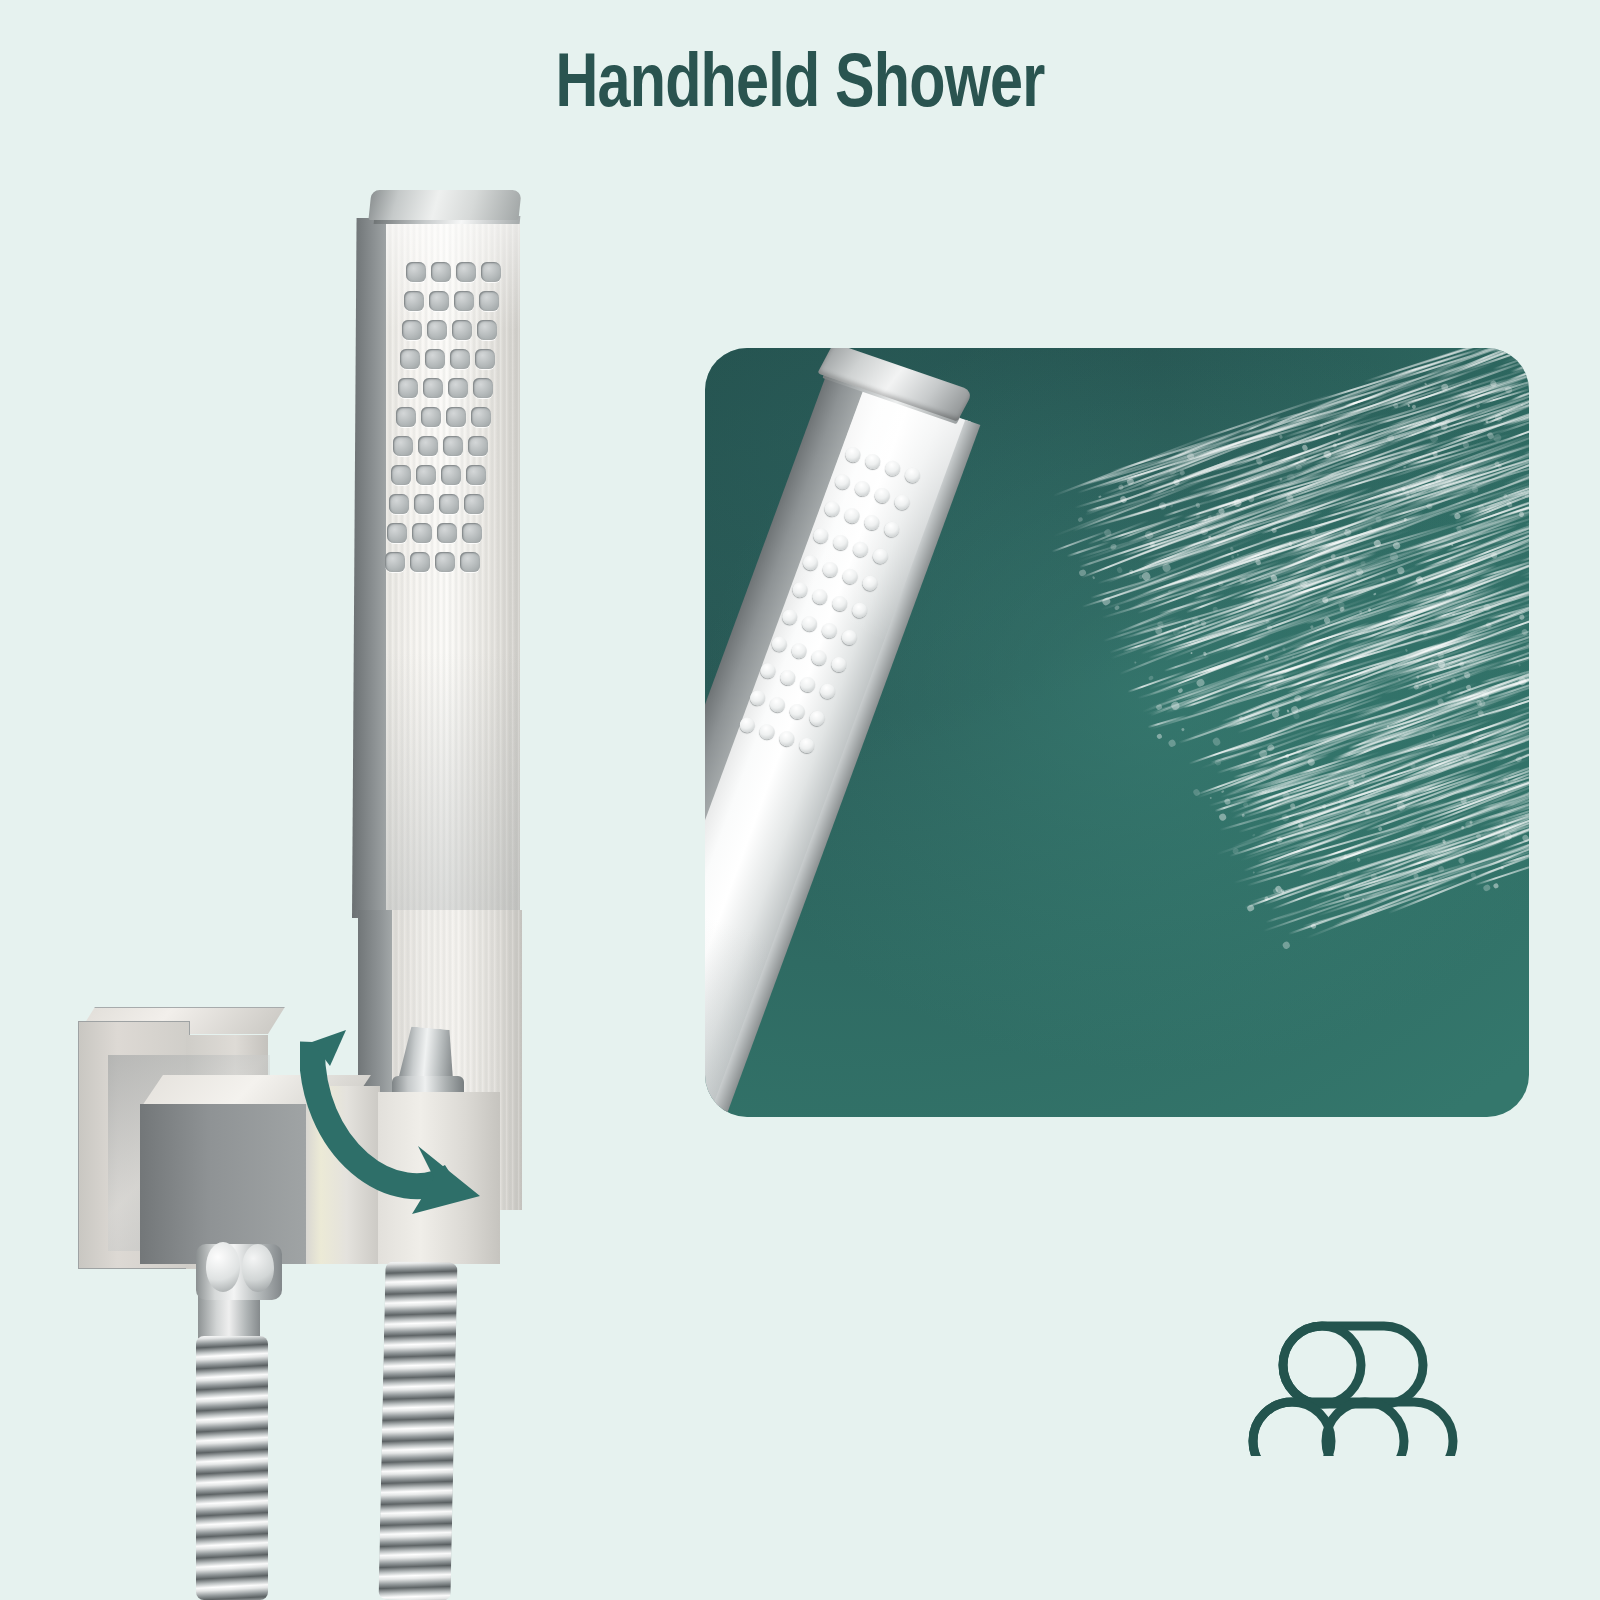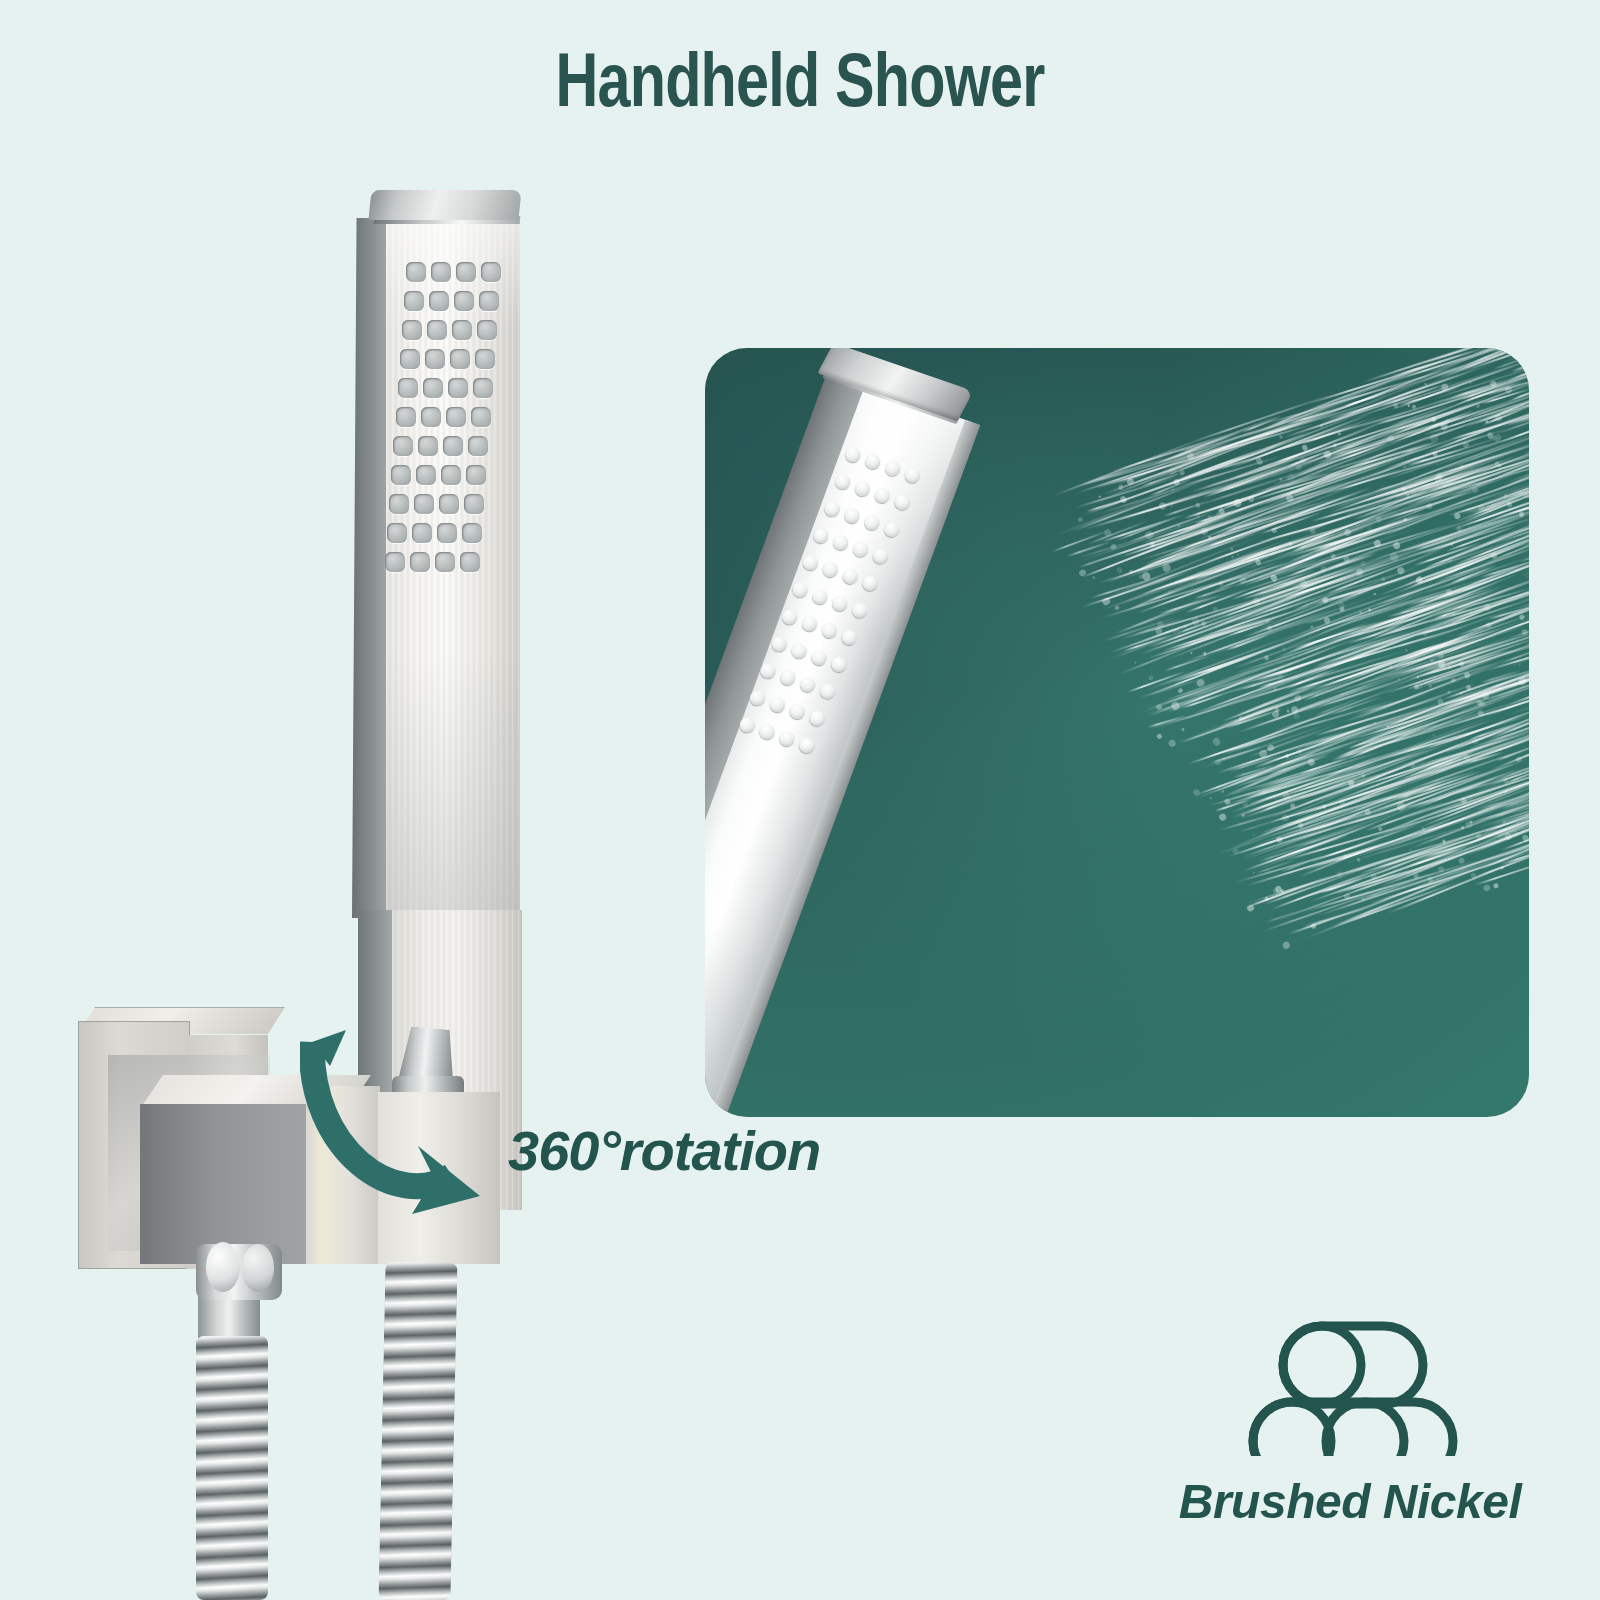--- a/index.html
+++ b/index.html
@@ -1669,30 +1669,28 @@
 
   <div class="hose" id="hose-left"></div>
   <div class="hose" id="hose-right"></div>
 
   <svg id="rot-arrow" viewBox="0 0 240 230">
     <path d="M 12 42 C 8 150, 96 212, 152 176" fill="none" stroke="#2e6f69" stroke-width="26" stroke-linecap="butt"></path>
     <path d="M 12 42 L 46 30 L 30 66 Z" fill="#2e6f69"></path>
     <path d="M 118 146 L 180 196 L 112 214 L 134 178 Z" fill="#2e6f69"></path>
   </svg>
 
-  <div id="rotation-label">360°rotation</div>
 
   <div id="finish-badge">
     <svg id="finish-icon" width="250" height="140" viewBox="0 0 250 140">
       <g fill="none" stroke="#23544e" stroke-width="9">
 
         <rect x="58" y="10" width="140" height="78" rx="39" ry="39"></rect>
         <circle cx="97" cy="49" r="39"></circle>
 
         <rect x="28" y="86" width="200" height="78" rx="39" ry="39"></rect>
         <circle cx="67" cy="125" r="39"></circle>
         <circle cx="140" cy="125" r="39"></circle>
       </g>
     </svg>
-    <div id="finish-label">Brushed Nickel</div>
   </div>
 
 </div>
 
 </body></html>

